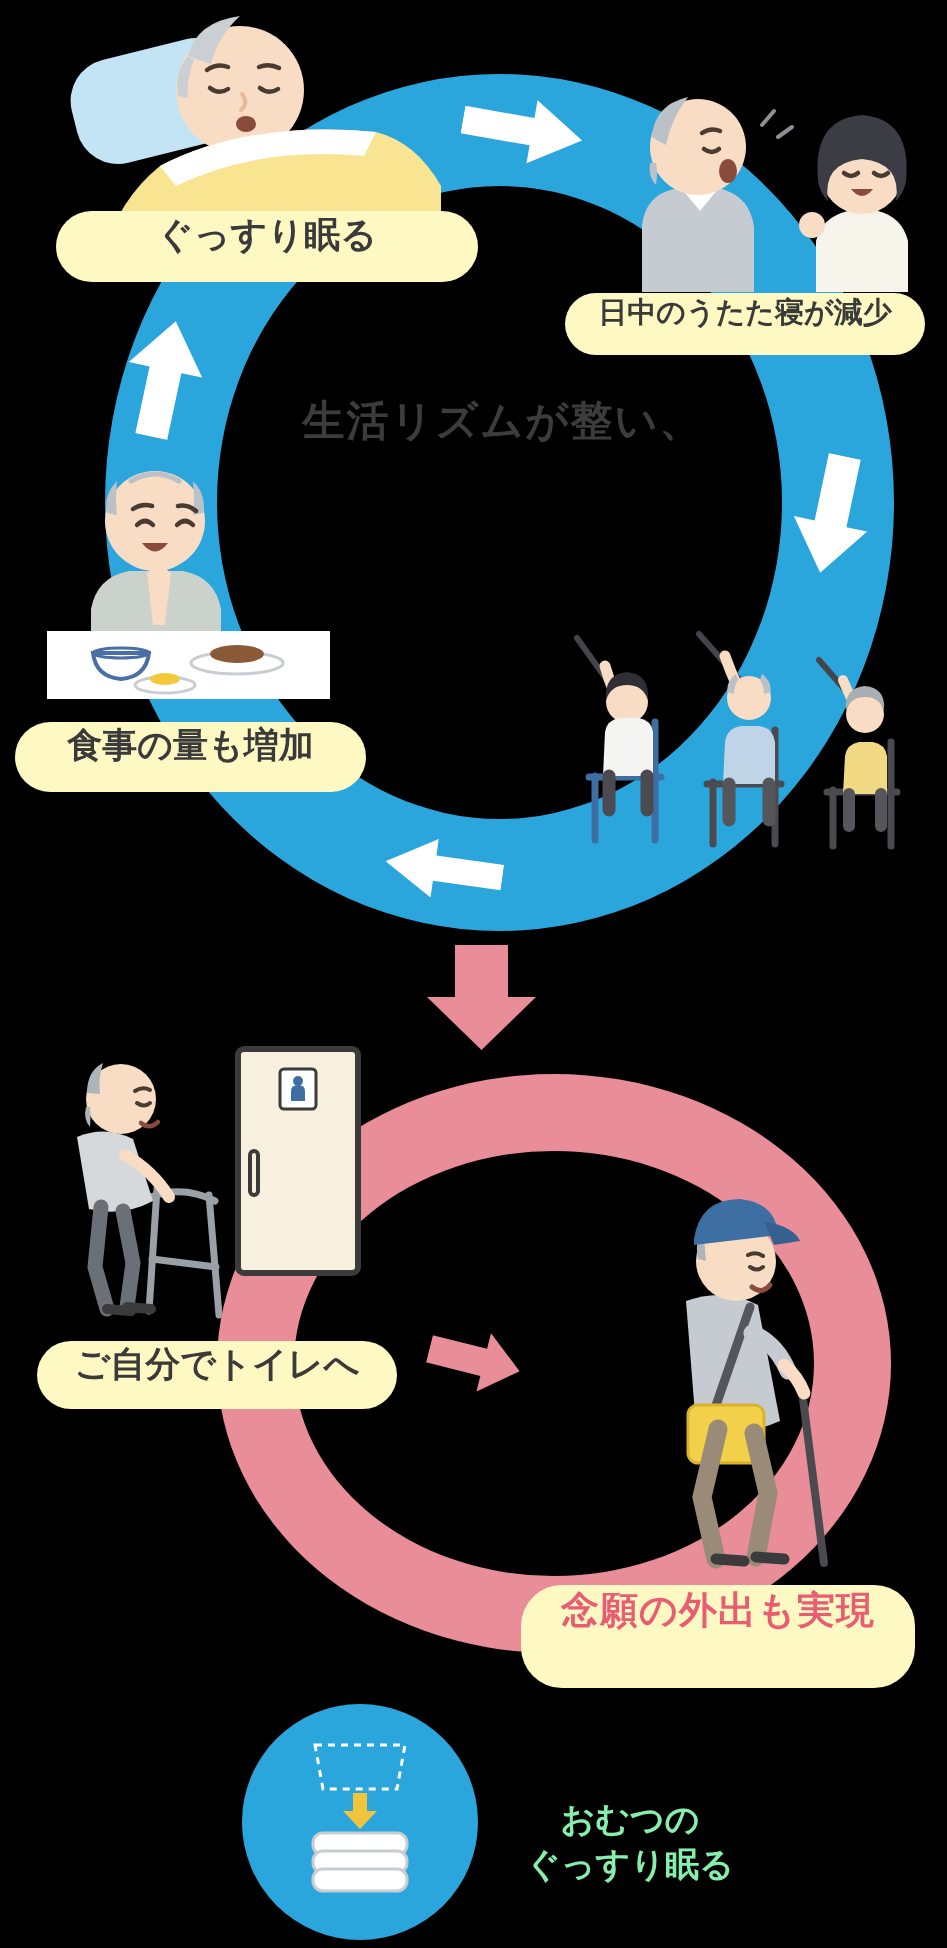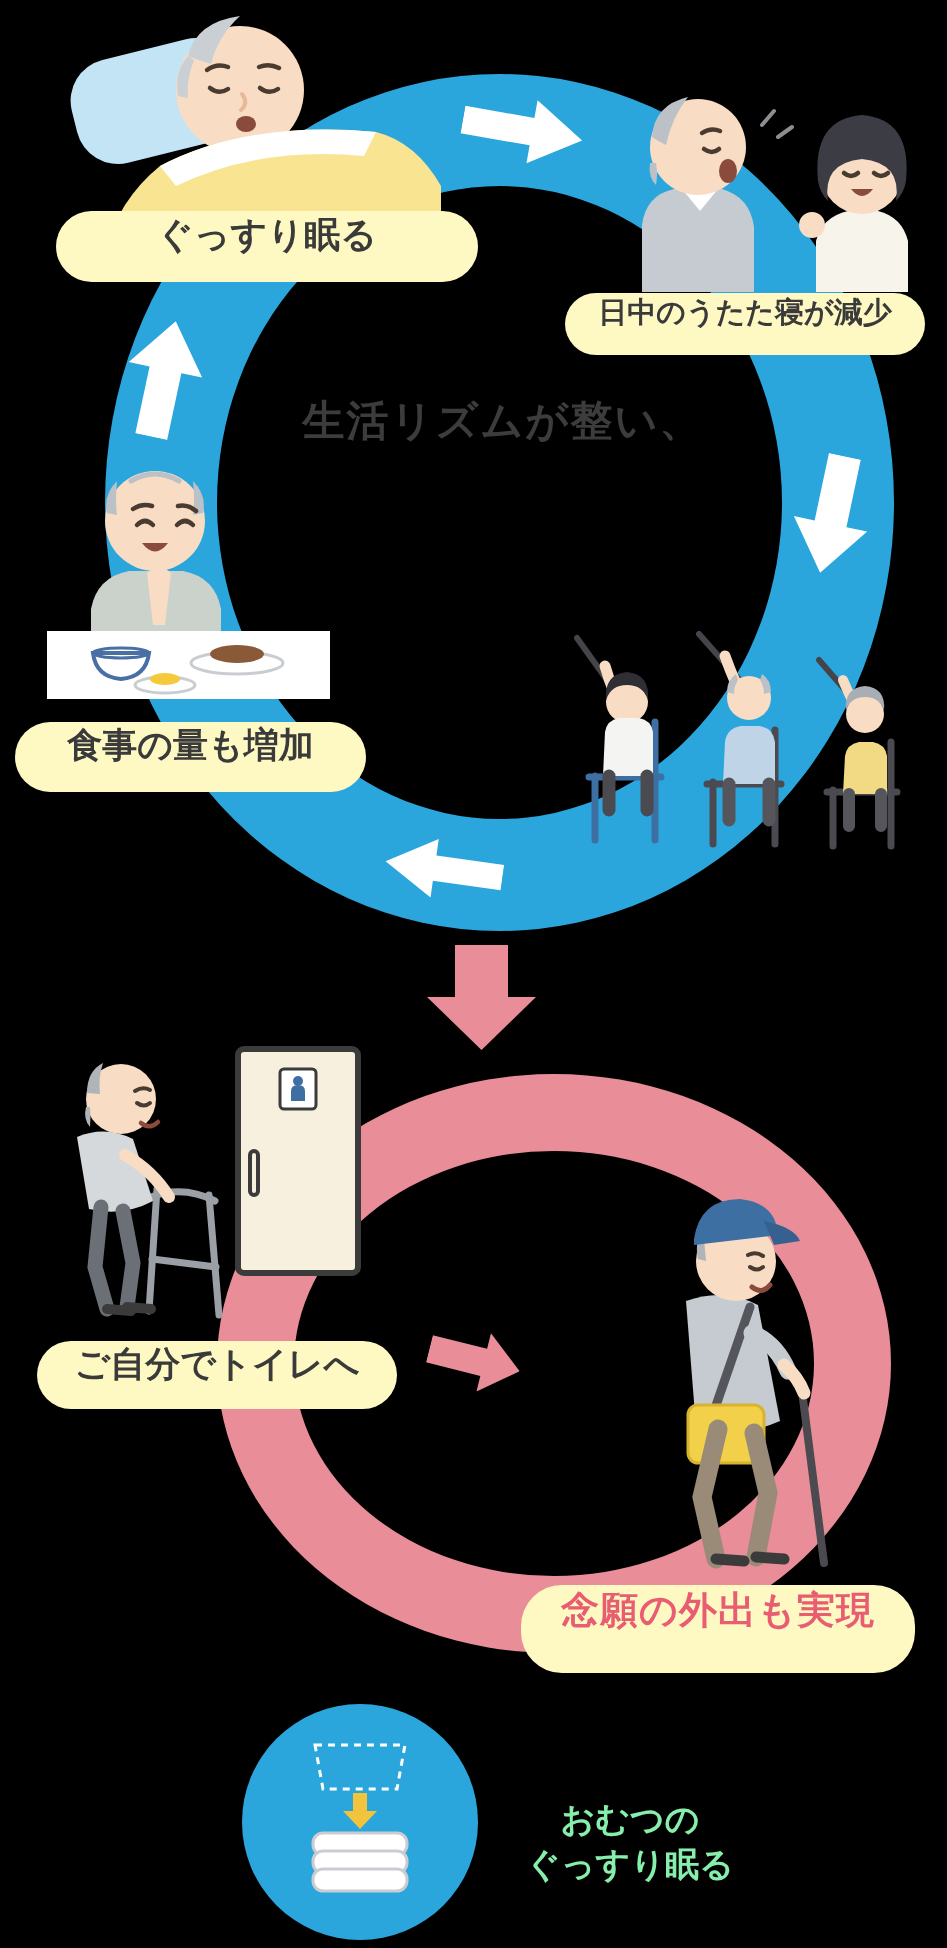--- a/index.html
+++ b/index.html
@@ -15,21 +15,21 @@
   .arrow{position:absolute;z-index:2;}
   .arrow svg{width:100%;height:100%;display:block;}
 
   .pill{position:absolute;z-index:5;background:#fef9c3;color:#3A3A3A;font-weight:700;
         display:flex;flex-direction:column;align-items:center;text-align:center;}
   .pill-sleep{left:56px;top:211px;width:422px;height:71px;border-radius:36px;font-size:36px;}
   .pill-nap{left:565px;top:293px;width:360px;height:62px;border-radius:31px;font-size:29px;}
   .pill-meal{left:15px;top:714px;width:351px;height:70px;border-radius:35px;font-size:35px;margin-top:8px;}
   .pill-activity{left:559px;top:845px;width:368px;height:93px;border-radius:46px;font-size:29px;line-height:37px;}
   .pill-toilet{left:37px;top:1341px;width:360px;height:68px;border-radius:35px;font-size:35px;}
-  .pill-outing{left:521px;top:1585px;width:394px;height:88px;border-radius:41px;font-size:38px;color:#E85D72;letter-spacing:1px;}
+  .pill-outing{left:521px;top:1585px;width:394px;height:103px;border-radius:41px;font-size:38px;color:#E85D72;letter-spacing:1px;}
 
   .center-copy{position:absolute;left:253px;top:392px;width:500px;z-index:2;text-align:center;
                font-weight:700;font-size:42px;line-height:57px;letter-spacing:2px;color:#3C3C3C;}
   .center-copy .hl{color:#1E9BD8;}
 
   .a-top{left:462px;top:98px;width:121px;height:64px;transform:rotate(10deg);}
   .a-right{left:795px;top:455px;width:75px;height:119px;transform:rotate(12deg);}
   .a-bottom{left:385px;top:840px;width:118px;height:59px;transform:rotate(8deg);}
   .a-left{left:126px;top:320px;width:75px;height:118px;transform:rotate(12deg);}
   .a-transition{left:427px;top:945px;width:109px;height:105px;z-index:4;}

